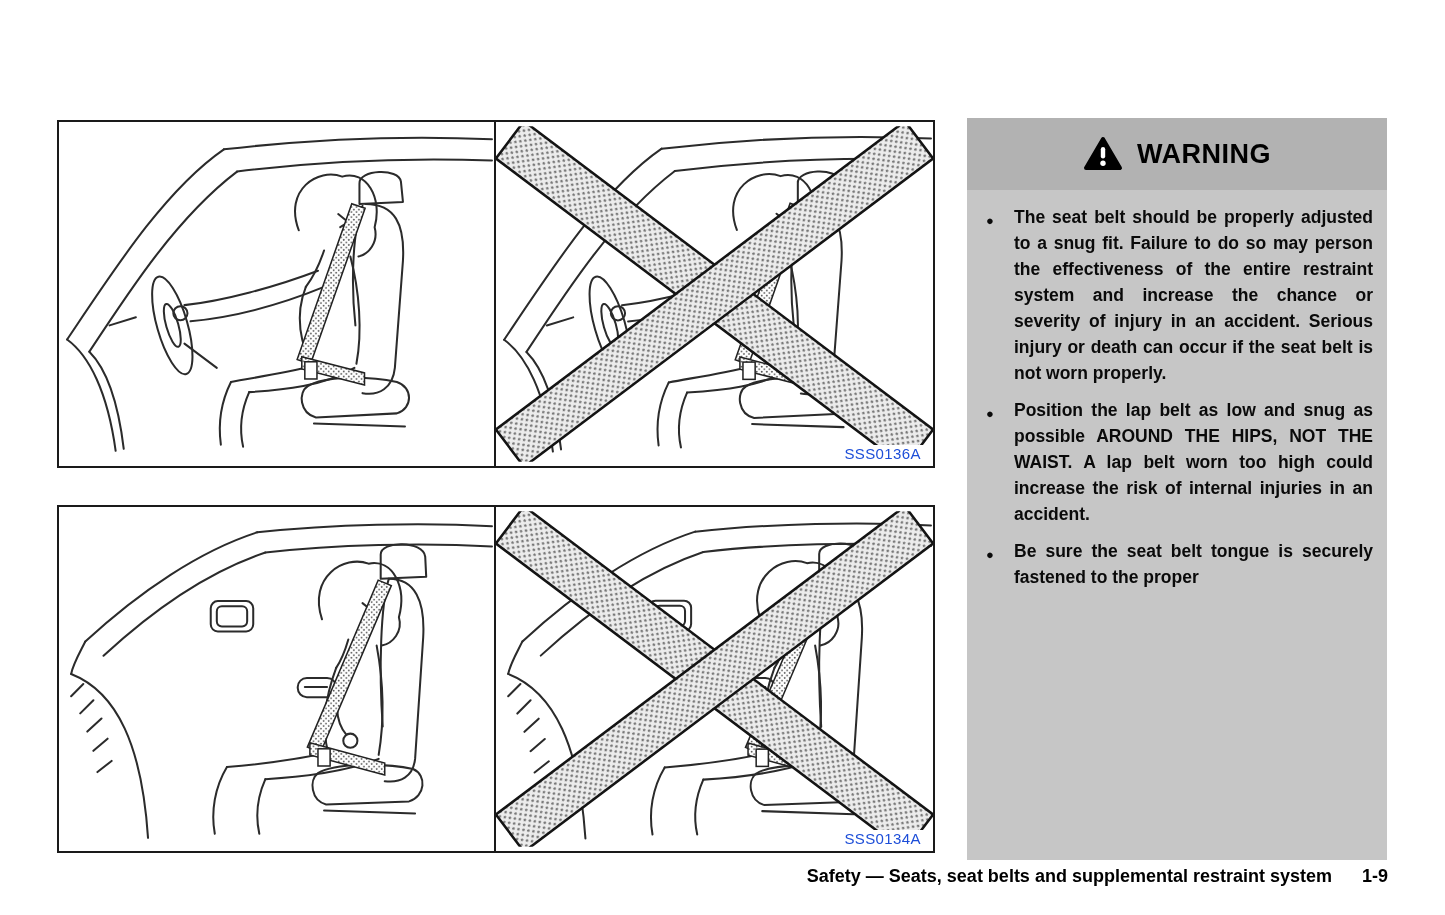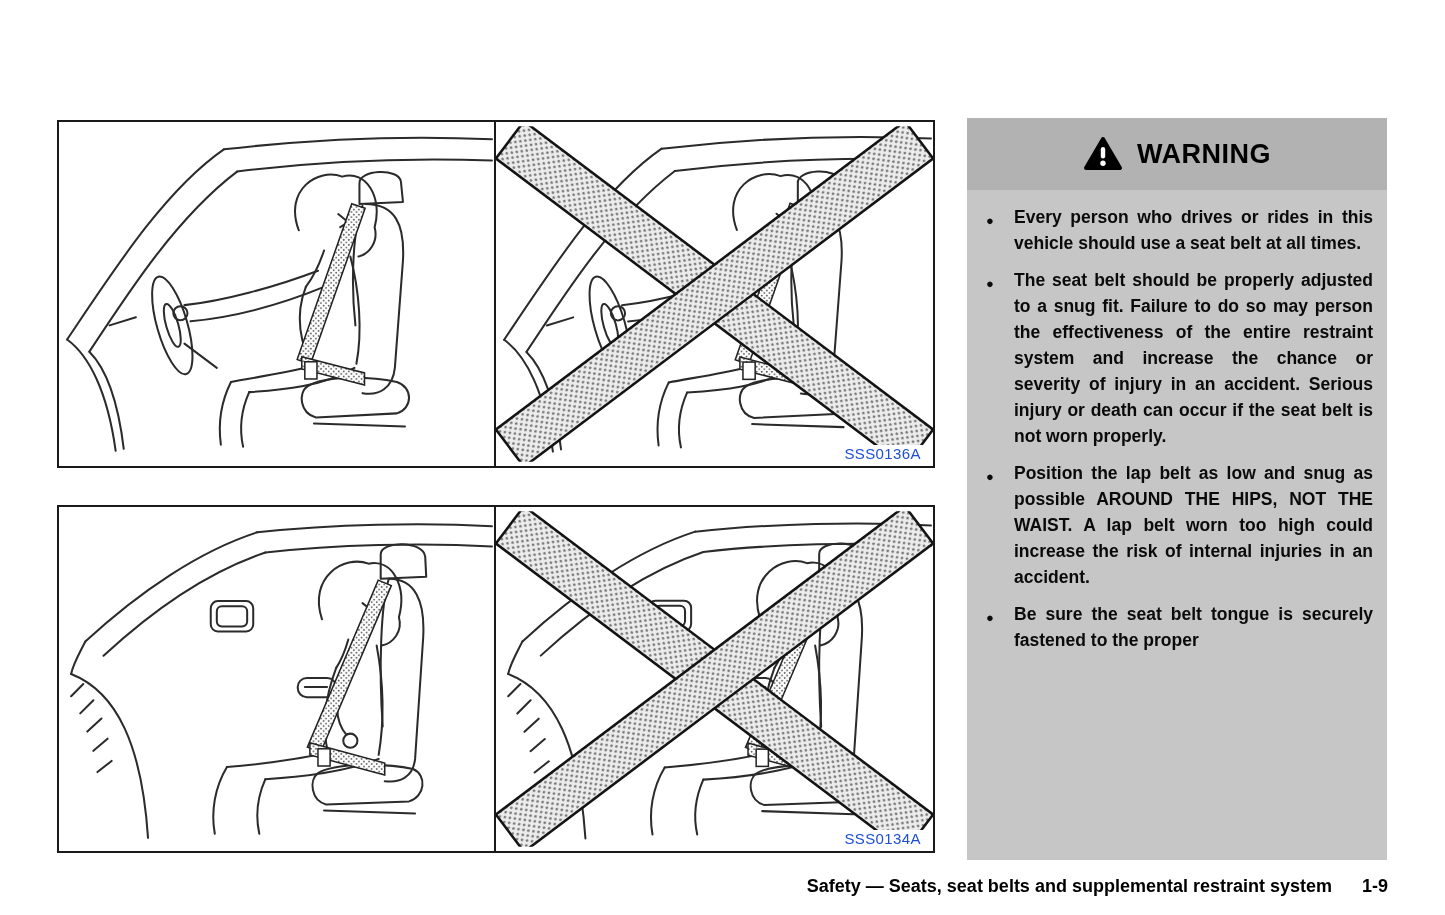--- a/index.html
+++ b/index.html
@@ -45,21 +45,21 @@
     position:relative; padding-left:31px; margin-bottom:11px;
     font-size:17.5px; font-weight:bold; line-height:26px;
     text-align:justify; color:#0a0a0a;
   }
   ul.warnings li::before {
     content:"●"; position:absolute; left:3px; top:4px; font-size:13px;
   }
 
   
   .footer {
-    position:absolute; right:57px; bottom:18px;
+    position:absolute; right:57px; bottom:28px;
     font-size:18px; font-weight:bold; color:#000; white-space:nowrap;
   }
   .footer .pagenum { margin-left:30px; }
 
   .defs-holder { position:absolute; width:0; height:0; overflow:hidden; }
 </style>
 </head>
 <body>
 
 <div class="page">
@@ -196,21 +196,20 @@
     <div class="warning-header">
       <svg width="40" height="36" viewBox="0 0 40 36">
         <path d="M20 3 L37 32 L3 32 Z" fill="#000" stroke="#000" stroke-width="4" stroke-linejoin="round"></path>
         <rect x="17.8" y="11" width="4.4" height="11.5" rx="2.2" fill="#fff"></rect>
         <circle cx="20" cy="27.2" r="2.7" fill="#fff"></circle>
       </svg>
       <span class="warning-title">WARNING</span>
     </div>
     <div class="warning-body">
       <ul class="warnings">
-        <li>Every person who drives or rides in this vehicle should use a seat belt at all times.</li>
         <li>The seat belt should be properly adjusted to a snug fit. Failure to do so may person the effectiveness of the entire restraint system and increase the chance or severity of injury in an accident. Serious injury or death can occur if the seat belt is not worn properly.</li>
         <li>Position the lap belt as low and snug as possible AROUND THE HIPS, NOT THE WAIST. A lap belt worn too high could increase the risk of internal injuries in an accident.</li>
         <li>Be sure the seat belt tongue is securely fastened to the proper</li>
       </ul>
     </div>
   </div>
 
   <div class="footer">
     <span>Safety — Seats, seat belts and supplemental restraint system</span><span class="pagenum">1-9</span>
   </div>

